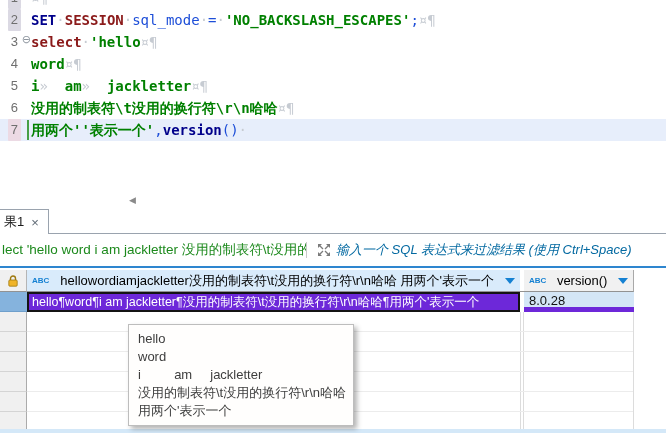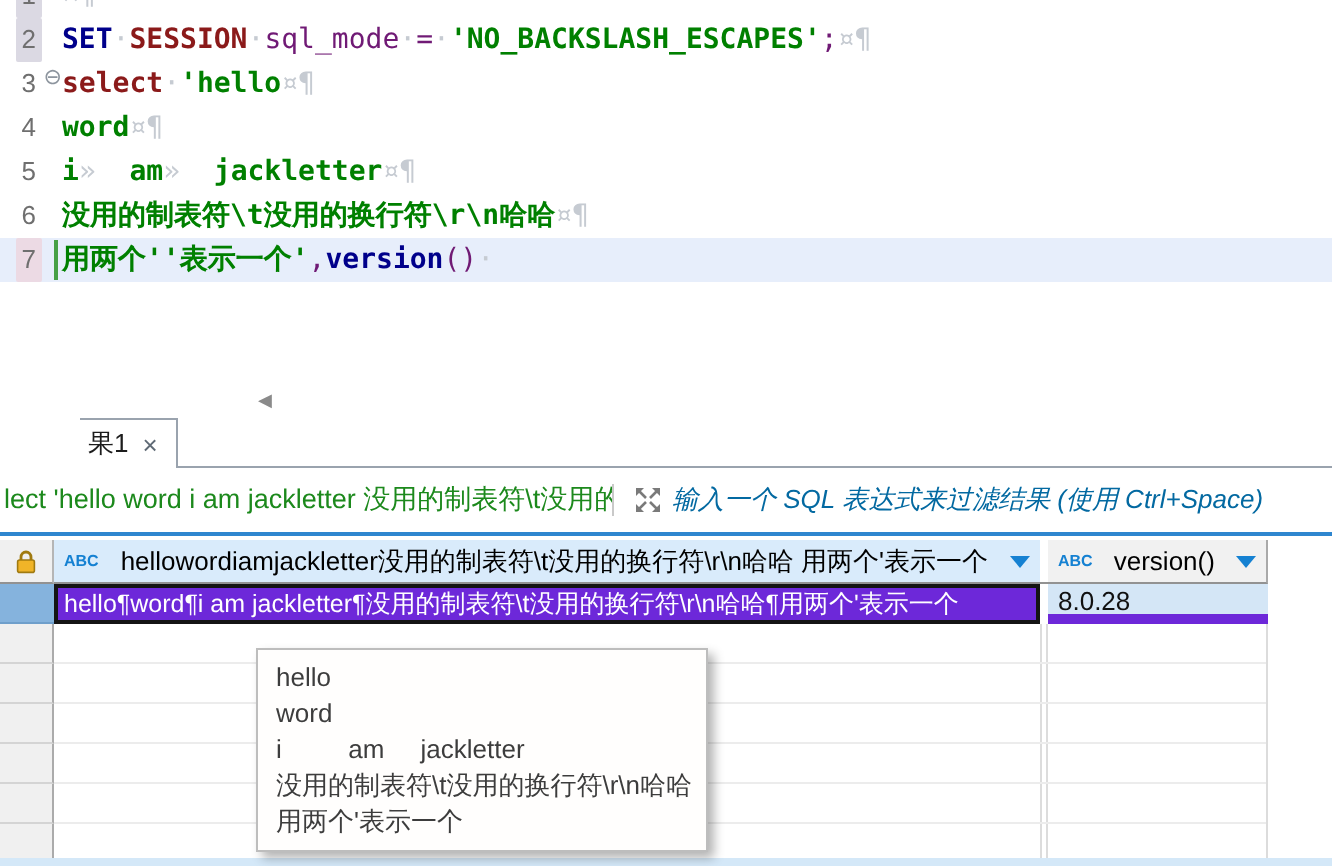--- a/index.html
+++ b/index.html
@@ -18,29 +18,29 @@
   .numbg.g-exec { background:#dbd9e3; }
   .numbg.g-cur  { background:#ecdae4; }
   .fold { position:absolute; right:-4px; top:3px; font-size:11px; line-height:11px;
           color:#8d959e; }
   .changebar { position:absolute; left:27px; top:1px; bottom:1px; width:2px; background:#46a046; }
   .code { flex:1; white-space:pre; font-family:"DejaVu Sans Mono", monospace;
           font-size:14px; padding-left:4px; }
   .tk-kw1 { color:#00008b; font-weight:bold; }
   .tk-kw2 { color:#8b1a1a; font-weight:bold; }
   .tk-str { color:#008000; font-weight:bold;margin-top:20px; }
-  .tk-pl  { color:#701a75; }
+  .tk-pl  { color:#1d4ed8; }
   .tk-ws  { color:#c6cbd2; font-weight:normal; }
 
   
   .splitter-arrow { position:absolute; top:195px; left:129px; font-size:9px; color:#8a8a8a; }
 
   
   .tabstrip { position:absolute; top:209px; left:0; right:0; height:25px;
-              display:flex; align-items:center;padding-left:40px; }
+              display:flex; align-items:center; }
   .tabstrip-line { flex:1; border-bottom:1px solid #9aa3ae; height:100%; }
   .tab { height:25px; background:#fff; border:1px solid #9aa3ae; border-left:none;
          border-bottom:none; display:flex; align-items:center; gap:7px;
          padding:0 9px 0 4px; font-size:13px; color:#1c1c1c; position:relative; z-index:2; }
   .tab-close { color:#5f6a75; font-size:13px; line-height:13px; }
 
   
   .filterbar { position:absolute; top:234px; left:0; right:0; height:34px;
                border-bottom:2px solid #2e86cf; display:flex; align-items:center; background:#fff; }
   .sql-preview { width:306px; overflow:hidden; white-space:nowrap; color:#1c891c;

